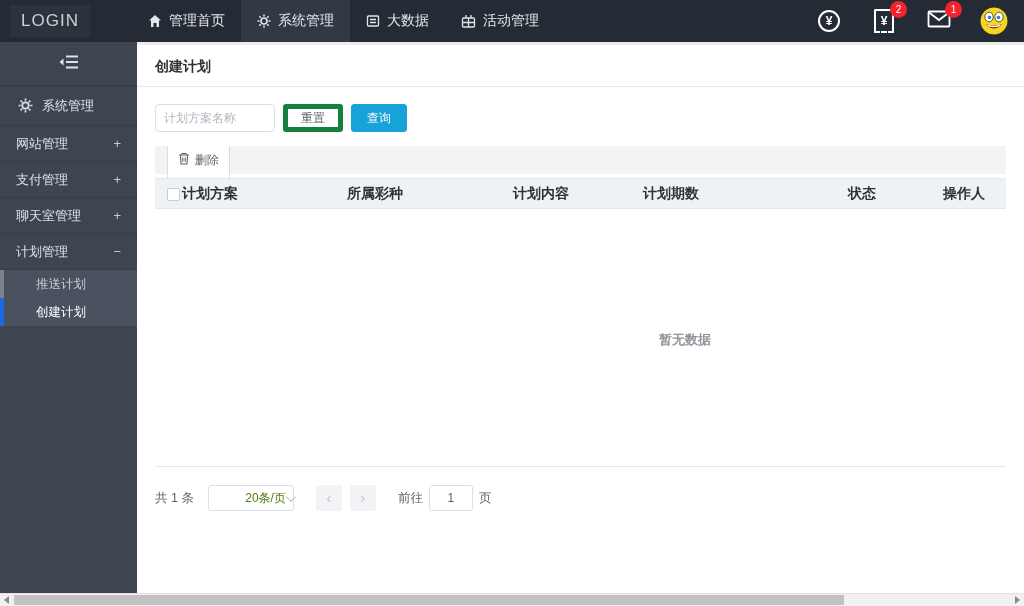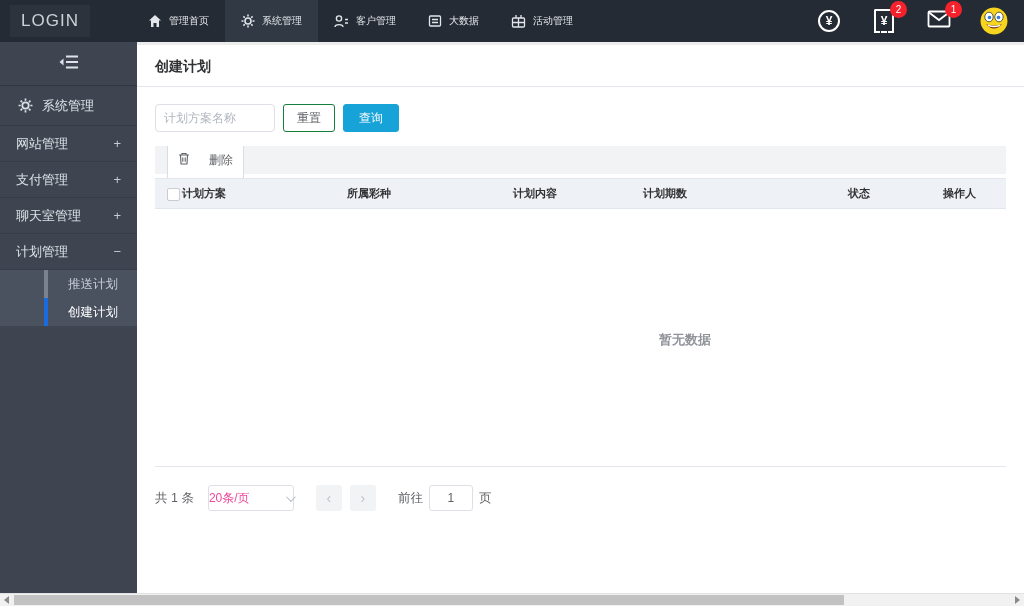--- a/index.html
+++ b/index.html
@@ -4,62 +4,62 @@
 <style>
   * { margin:0; padding:0; box-sizing:border-box; }
   html,body { width:1024px; height:606px; overflow:hidden; }
   body { font-family:"Liberation Sans","DejaVu Sans",sans-serif; background:#fff; }
   .app { position:relative; width:1024px; height:606px; overflow:hidden; background:#fff; }
 
   
   .navbar { position:absolute; top:0; left:0; width:1024px; height:42px; background:#252b34; display:flex; align-items:center; }
   .logo { margin-left:10px; width:80px; height:32px; background:#2c333d; color:#cdd1d7; font-size:17px; letter-spacing:1px; display:flex; align-items:center; justify-content:center; }
   .nav-items { display:flex; height:42px; margin-left:42px; }
-  .nav-item { display:flex; align-items:center; gap:7px; padding:0 16px; color:#e2e6ea; font-size:10px; cursor:pointer; }
+  .nav-item { display:flex; align-items:center; gap:7px; padding:0 16px; color:#e2e6ea; font-size:14px; cursor:pointer; }
   .nav-item.active { background:#303944; }
   .nav-item svg, .side-icon svg { display:block; }
   .nav-right { margin-left:auto; display:flex; align-items:center; gap:27px; margin-right:16px; }
   .nav-icon-btn { position:relative; width:28px; height:28px; display:flex; align-items:center; justify-content:center; cursor:pointer; }
   .circle-y { width:22px; height:22px; border:2px solid #fff; border-radius:50%; color:#fff; font-size:12px; font-weight:bold; display:flex; align-items:center; justify-content:center; }
   .bill-y { width:20px; height:24px; border:2px solid #fff; border-bottom-style:dashed; color:#fff; font-size:12px; font-weight:bold; display:flex; align-items:center; justify-content:center; border-radius:2px 2px 0 0; }
   .badge { position:absolute; top:-6px; right:-9px; min-width:17px; height:17px; padding:0 4px; background:#f5222d; color:#fff; border-radius:9px; font-size:10px; display:flex; align-items:center; justify-content:center; }
   .avatar { width:28px; height:28px; border-radius:50%; overflow:hidden; cursor:pointer; }
 
   
   .sidebar { position:absolute; top:42px; left:0; width:137px; bottom:13px; background:#3e4551; color:#dfe3e9; }
   .collapse-row { height:44px; display:flex; align-items:center; justify-content:center; border-bottom:1px solid rgba(0,0,0,.18); cursor:pointer; }
   .side-section { height:40px; display:flex; align-items:center; gap:9px; padding-left:18px; font-size:13px; border-bottom:1px solid rgba(0,0,0,.12); cursor:pointer; }
   .side-group { height:36px; display:flex; align-items:center; justify-content:space-between; padding:0 16px; font-size:13px; border-bottom:1px solid rgba(0,0,0,.10); cursor:pointer; color:#dde1e7; }
   .side-group .exp { color:#c7ccd4; font-size:13px; }
   .submenu { background:#4a5260; }
-  .sub-item { height:28px; display:flex; align-items:center; padding-left:20px; font-size:12.5px; border-left:4px solid #7a828d; color:#c7cdd5; cursor:pointer;margin-left:44px; }
+  .sub-item { height:28px; display:flex; align-items:center; padding-left:32px; font-size:12.5px; border-left:4px solid #7a828d; color:#c7cdd5; cursor:pointer; }
   .sub-item.active { border-left-color:#1a6be0; color:#ffffff; }
 
   
   .main { position:absolute; left:137px; top:42px; right:0; bottom:13px; background:#fff; border-top:3px solid #ececec; overflow:hidden; }
   .page-header { padding:13px 0 10px 18px; font-size:14px; font-weight:bold; color:#303133; border-bottom:1px solid #e4e7ed; }
   .filter-row { display:flex; align-items:center; margin:17px 0 0 18px; }
   .search-input { width:120px; height:28px; border:1px solid #dcdfe6; border-radius:4px; padding:0 8px; font-size:12px; color:#606266; outline:none; font-family:inherit; }
   .search-input::placeholder { color:#b0b6bf; }
   .btn { height:28px; border-radius:3px; font-size:12px; cursor:pointer; font-family:inherit; }
-  .btn-reset { margin-left:8px; padding:0 13px; background:#fff; border:1px solid #15803d; color:#606266; }
+  .btn-reset { margin-left:8px; padding:0 13px; background:#fff; border:5px solid #15803d; color:#606266; }
   .btn-query { margin-left:8px; padding:0 15px; background:#17a3d8; border:1px solid #17a3d8; color:#fff; }
 
   .table-wrap { position:relative; margin:14px 0 0 18px; width:851px; overflow:hidden; }
   .table-inner { width:1060px; }
   .toolbar { height:28px; background:#f2f3f5; display:flex; align-items:center; padding-left:12px; }
-  .btn-delete { height:40px; padding:0 10px; background:#fff; border:1px solid #d9dce1; border-radius:3px; color:#606266; font-size:12px; display:flex; align-items:center; gap:19px; cursor:pointer;justify-content:flex-end; }
+  .btn-delete { height:40px; padding:0 10px; background:#fff; border:1px solid #d9dce1; border-radius:3px; color:#606266; font-size:12px; display:flex; align-items:center; gap:5px; cursor:pointer;justify-content:flex-end; }
   .thead { position:relative; height:31px; margin-top:4px; background:#eef1f5; border-top:1px solid #e2e7ee; border-bottom:1px solid #e2e7ee; }
-  .th { position:absolute; top:0; height:100%; display:flex; align-items:center; font-size:11px; font-weight:bold; color:#303133; white-space:nowrap; }
+  .th { position:absolute; top:0; height:100%; display:flex; align-items:center; font-size:14px; font-weight:bold; color:#303133; white-space:nowrap; }
   .checkbox { position:absolute; left:12px; top:9px; width:13px; height:13px; border:1px solid #c8ccd4; border-radius:2px; background:#fff; cursor:pointer; }
   .tbody { position:relative; height:258px; border-bottom:1px solid #e4e7ed; }
   .empty-text { position:absolute; left:530px; top:122px; transform:translateX(-50%); color:#909399; font-size:13px;font-weight:bold; }
 
   .pagination { display:flex; align-items:center; margin:18px 0 0 18px; font-size:12.5px; color:#606266; }
-  .page-select { margin-left:14px; width:86px; height:26px; border:1px solid #dcdfe6; border-radius:3px; display:flex; align-items:center; justify-content:space-between; gap:0; color:#ec4899; font-size:12px; cursor:pointer; background:#fff; }
+  .page-select { margin-left:14px; width:86px; height:26px; border:1px solid #dcdfe6; border-radius:3px; display:flex; align-items:center; justify-content:flex-end; gap:0; color:#4d7c0f; font-size:12px; cursor:pointer; background:#fff; }
   .chev-down { width:7px; height:7px; border-right:1px solid #b6bcc6; border-bottom:1px solid #b6bcc6; transform:rotate(45deg) translateY(-2px); }
   .pager-btn { width:26px; height:26px; margin-left:8px; background:#f2f3f5; border:none; border-radius:3px; color:#bcc2cc; font-size:14px; display:flex; align-items:center; justify-content:center; cursor:pointer; }
   .pager-btn.prev { margin-left:22px; }
   .goto-label { margin-left:22px; }
   .page-input { width:44px; height:26px; margin:0 6px; border:1px solid #dcdfe6; border-radius:3px; text-align:center; font-size:12px; color:#606266; outline:none; font-family:inherit; }
 
   
   .hscroll { position:absolute; left:0; right:0; bottom:0; height:13px; background:#f1f1f1; border-top:1px solid #e2e2e2; }
   .hs-arrow { position:absolute; top:0; width:13px; height:12px; display:flex; align-items:center; justify-content:center; cursor:pointer; }
   .hs-arrow.left { left:0; } .hs-arrow.right { right:0; }
@@ -87,32 +87,20 @@
       <div class="nav-item active">
         <span>
           <svg width="14" height="14" viewBox="0 0 14 14">
               <g stroke="#e2e6ea" stroke-width="1.6" fill="none">
                 <circle cx="7" cy="7" r="3"></circle>
                 <path d="M7 0.5 V2.5 M7 11.5 V13.5 M0.5 7 H2.5 M11.5 7 H13.5 M2.4 2.4 L3.8 3.8 M10.2 10.2 L11.6 11.6 M11.6 2.4 L10.2 3.8 M3.8 10.2 L2.4 11.6"></path>
               </g>
             </svg>
         </span>
         <span>系统管理</span>
-      </div>
-      <div class="nav-item">
-        <span>
-          <svg width="15" height="14" viewBox="0 0 15 14">
-              <g stroke="#e2e6ea" stroke-width="1.4" fill="none">
-                <circle cx="5" cy="4.5" r="2.6"></circle>
-                <path d="M1 13 C1 9.8 9 9.8 9 13"></path>
-                <path d="M11 5.5 H14 M11 9 H14"></path>
-              </g>
-            </svg>
-        </span>
-        <span>客户管理</span>
       </div>
       <div class="nav-item">
         <span>
           <svg width="14" height="14" viewBox="0 0 14 14">
               <g stroke="#e2e6ea" stroke-width="1.3" fill="none">
                 <rect x="1.5" y="2" width="11" height="10" rx="1"></rect>
                 <path d="M4 5.5 H10 M4 8.5 H10"></path>
               </g>
             </svg>
         </span>

